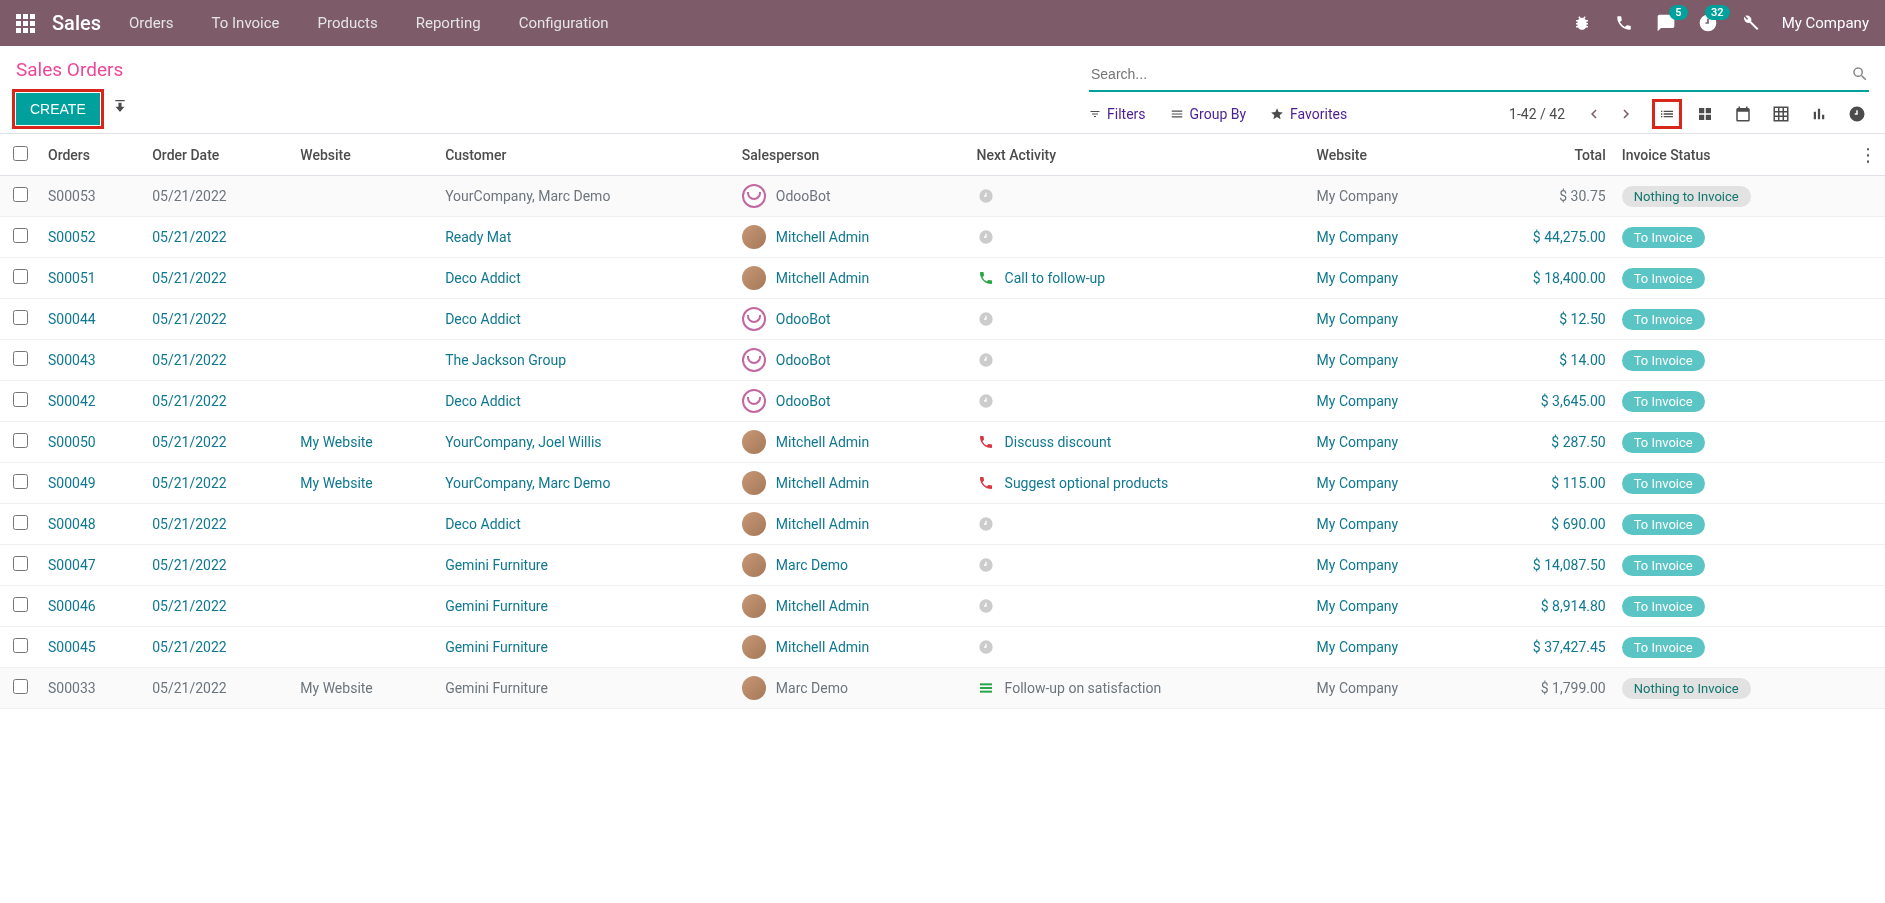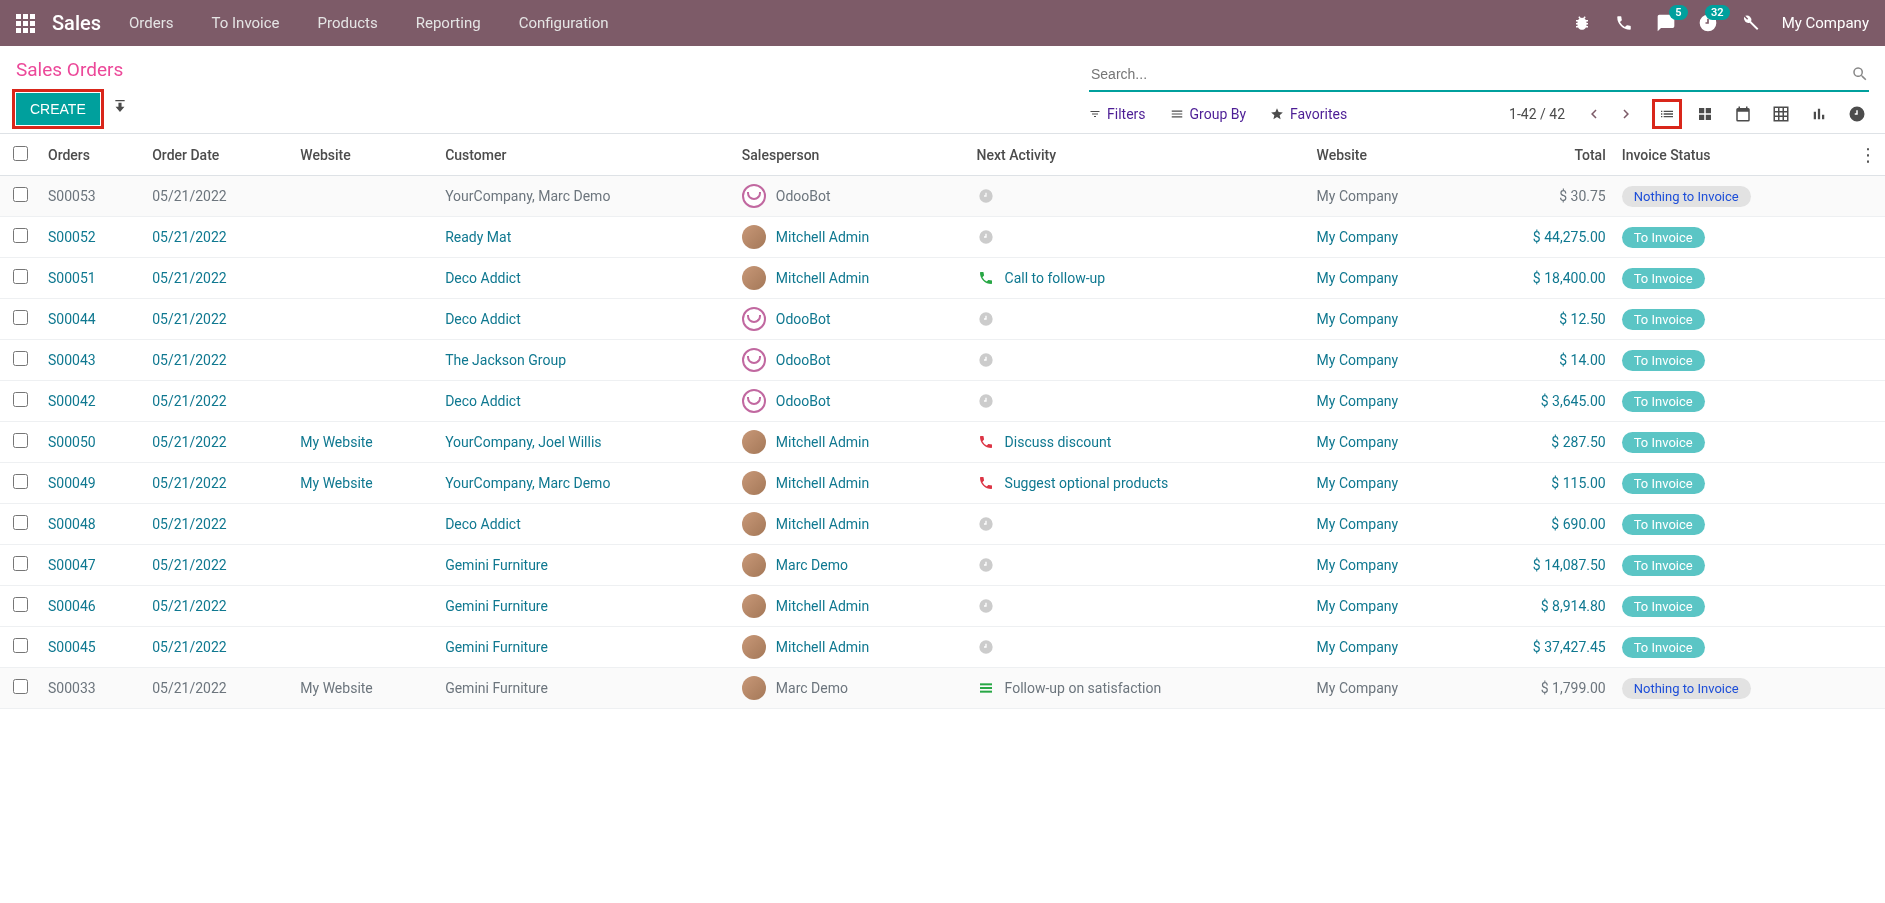--- a/index.html
+++ b/index.html
@@ -61,21 +61,21 @@
   .sp-avatar.bot { background:#fff; border:2px solid #c168a0; display:flex; align-items:center; justify-content:center; }
   .sp-avatar.bot::after { content:""; width:10px; height:6px; border:2px solid #c168a0; border-top:none; border-radius:0 0 10px 10px; }
   .activity-cell { display:flex; align-items:center; gap:10px; }
   .act-icon { width:18px; height:18px; display:flex; align-items:center; justify-content:center; }
   .act-icon svg { width:16px; height:16px; }
   .act-clock svg { fill:#ccc; }
   .act-phone-green svg { fill:#28a745; }
   .act-phone-red svg { fill:#dc3545; }
   .act-bars svg { fill:#28a745; }
   .badge-pill { display:inline-block; padding:3px 12px; border-radius:12px; font-size:13px; }
-  .badge-nothing { background:#e2e2e2; color:#1d4ed8; }
+  .badge-nothing { background:#e2e2e2; color:#0f766e; }
   .badge-toinv { background:#5bc5c5; color:#fff; }
   .dots { width:20px; text-align:center; color:#4c4c4c; font-size:18px; }
 </style>
 </head>
 <body>
 
 <div class="topnav">
   <div class="apps-icon">
     <span></span>
       <span></span>

